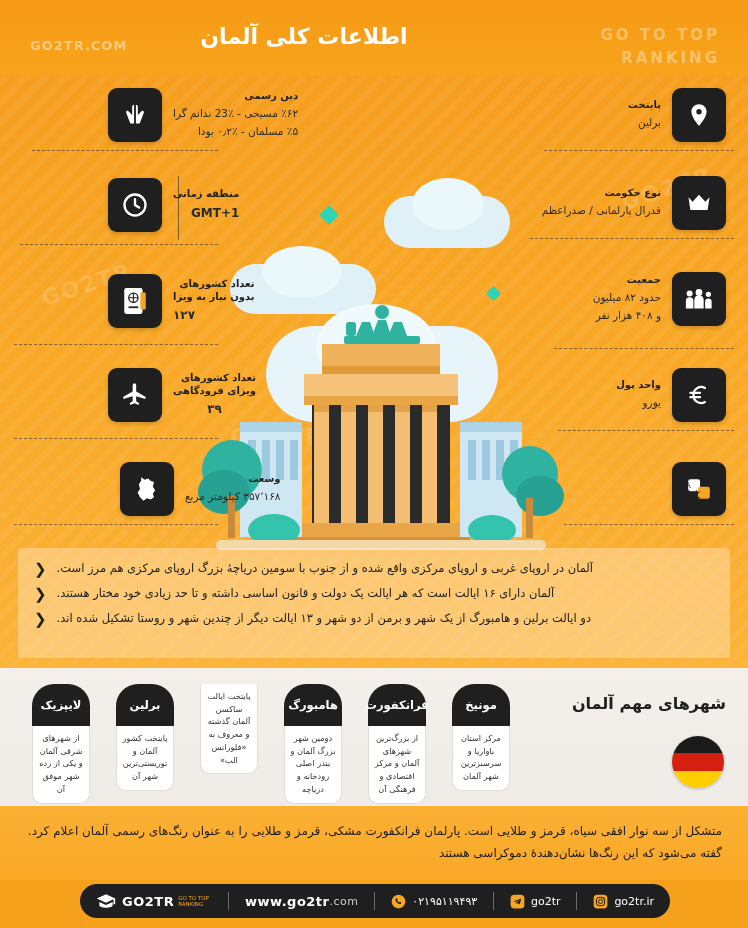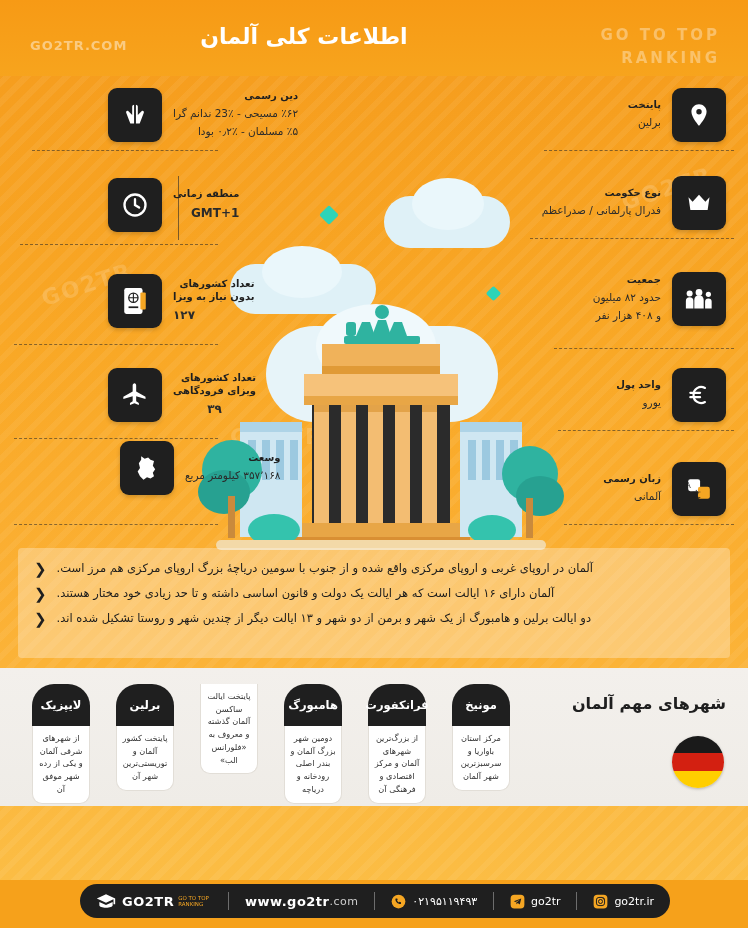--- a/index.html
+++ b/index.html
@@ -311,24 +311,20 @@
 
   <div class="fact" style="right:22px; top:462px;">
     <div class="icon-box">
       <svg width="26" height="26" viewBox="0 0 24 24" fill="#fff">
         <rect x="2" y="3" width="11" height="11" rx="2" fill="#fff"></rect>
         <rect x="11" y="10" width="11" height="11" rx="2" fill="#f5a623"></rect>
         <text x="4.5" y="11.5" font-size="8" fill="#1f1f1f" font-family="sans-serif">A</text>
         <text x="14" y="19" font-size="8" fill="#1f1f1f" font-family="sans-serif">文</text>
       </svg>
     </div>
-    <div class="fact-txt">
-      <div class="fact-title">زبان رسمی</div>
-      <div class="fact-sub">آلمانی</div>
-    </div>
   </div>
   <div class="sep" style="right:14px; top:524px; width:170px;"></div>
 
   <div class="fact" style="left:108px; top:88px; flex-direction:row-reverse;">
     <div class="icon-box">
       <svg width="30" height="28" viewBox="0 0 32 26" fill="#fff">
         <path d="M15 2c-1 0-2 1-2 2v9L9 9c-1-1-3 0-2.4 1.6L11 22h4z"></path>
         <path d="M17 2c1 0 2 1 2 2v9l4-4c1-1 3 0 2.4 1.6L21 22h-4z"></path>
       </svg>
     </div>
@@ -380,21 +376,21 @@
       </svg>
     </div>
     <div class="fact-txt">
       <div class="fact-title" style="text-align:right;">تعداد کشورهای</div>
       <div class="fact-title" style="text-align:right;">ویزای فرودگاهی</div>
       <div class="fact-sub big" style="text-align:center;">۳۹</div>
     </div>
   </div>
   <div class="sep" style="left:14px; top:438px; width:204px;"></div>
 
-  <div class="fact" style="left:108px; top:441px; flex-direction:row-reverse;padding-left:12px;">
+  <div class="fact" style="left:108px; top:462px; flex-direction:row-reverse;padding-left:12px;">
     <div class="icon-box">
       <svg width="28" height="28" viewBox="0 0 24 24" fill="#fff">
         <path d="M7 2l3 2 3-1 2 2 3 1-1 4 2 3-2 3 1 3-3 2-3-1-3 2-3-3-2-4 2-3-1-4 2-3z"></path>
       </svg>
     </div>
     <div class="fact-txt">
       <div class="fact-title" style="text-align:right;">وسعت</div>
       <div class="fact-sub" style="text-align:right;">۳۵۷٬۱۶۸ کیلومتر مربع</div>
     </div>
   </div>
@@ -442,20 +438,23 @@
     <div class="city" style="left:116px;">
       <div class="city-head">برلین</div>
       <div class="city-body">پایتخت کشور آلمان و توریستی‌ترین شهر آن</div>
     </div>
     <div class="city" style="left:32px;">
       <div class="city-head">لایپزیک</div>
       <div class="city-body">از شهرهای شرقی آلمان و یکی از رده شهر موفق آن</div>
     </div>
   </div>
 
+  <div class="flagdesc">
+    <p>متشکل از سه نوار افقی سیاه، قرمز و طلایی است. پارلمان فرانکفورت مشکی، قرمز و طلایی را به عنوان رنگ‌های رسمی آلمان اعلام کرد. گفته می‌شود که این رنگ‌ها نشان‌دهندهٔ دموکراسی هستند</p>
+  </div>
 
   <div class="footer"></div>
   <div class="footbar">
     <div class="fitem">
       <span class="fi-ic">
         <svg width="20" height="16" viewBox="0 0 24 18" fill="#fff">
             <path d="M12 1L1 6l11 5 9-4.1V13h2V6L12 1zM4 10.2V14c0 1.7 3.6 3 8 3s8-1.3 8-3v-3.8l-8 3.6-8-3.6z"></path>
           </svg>
       </span>
       <span class="brandlogo">GO2TR</span>

